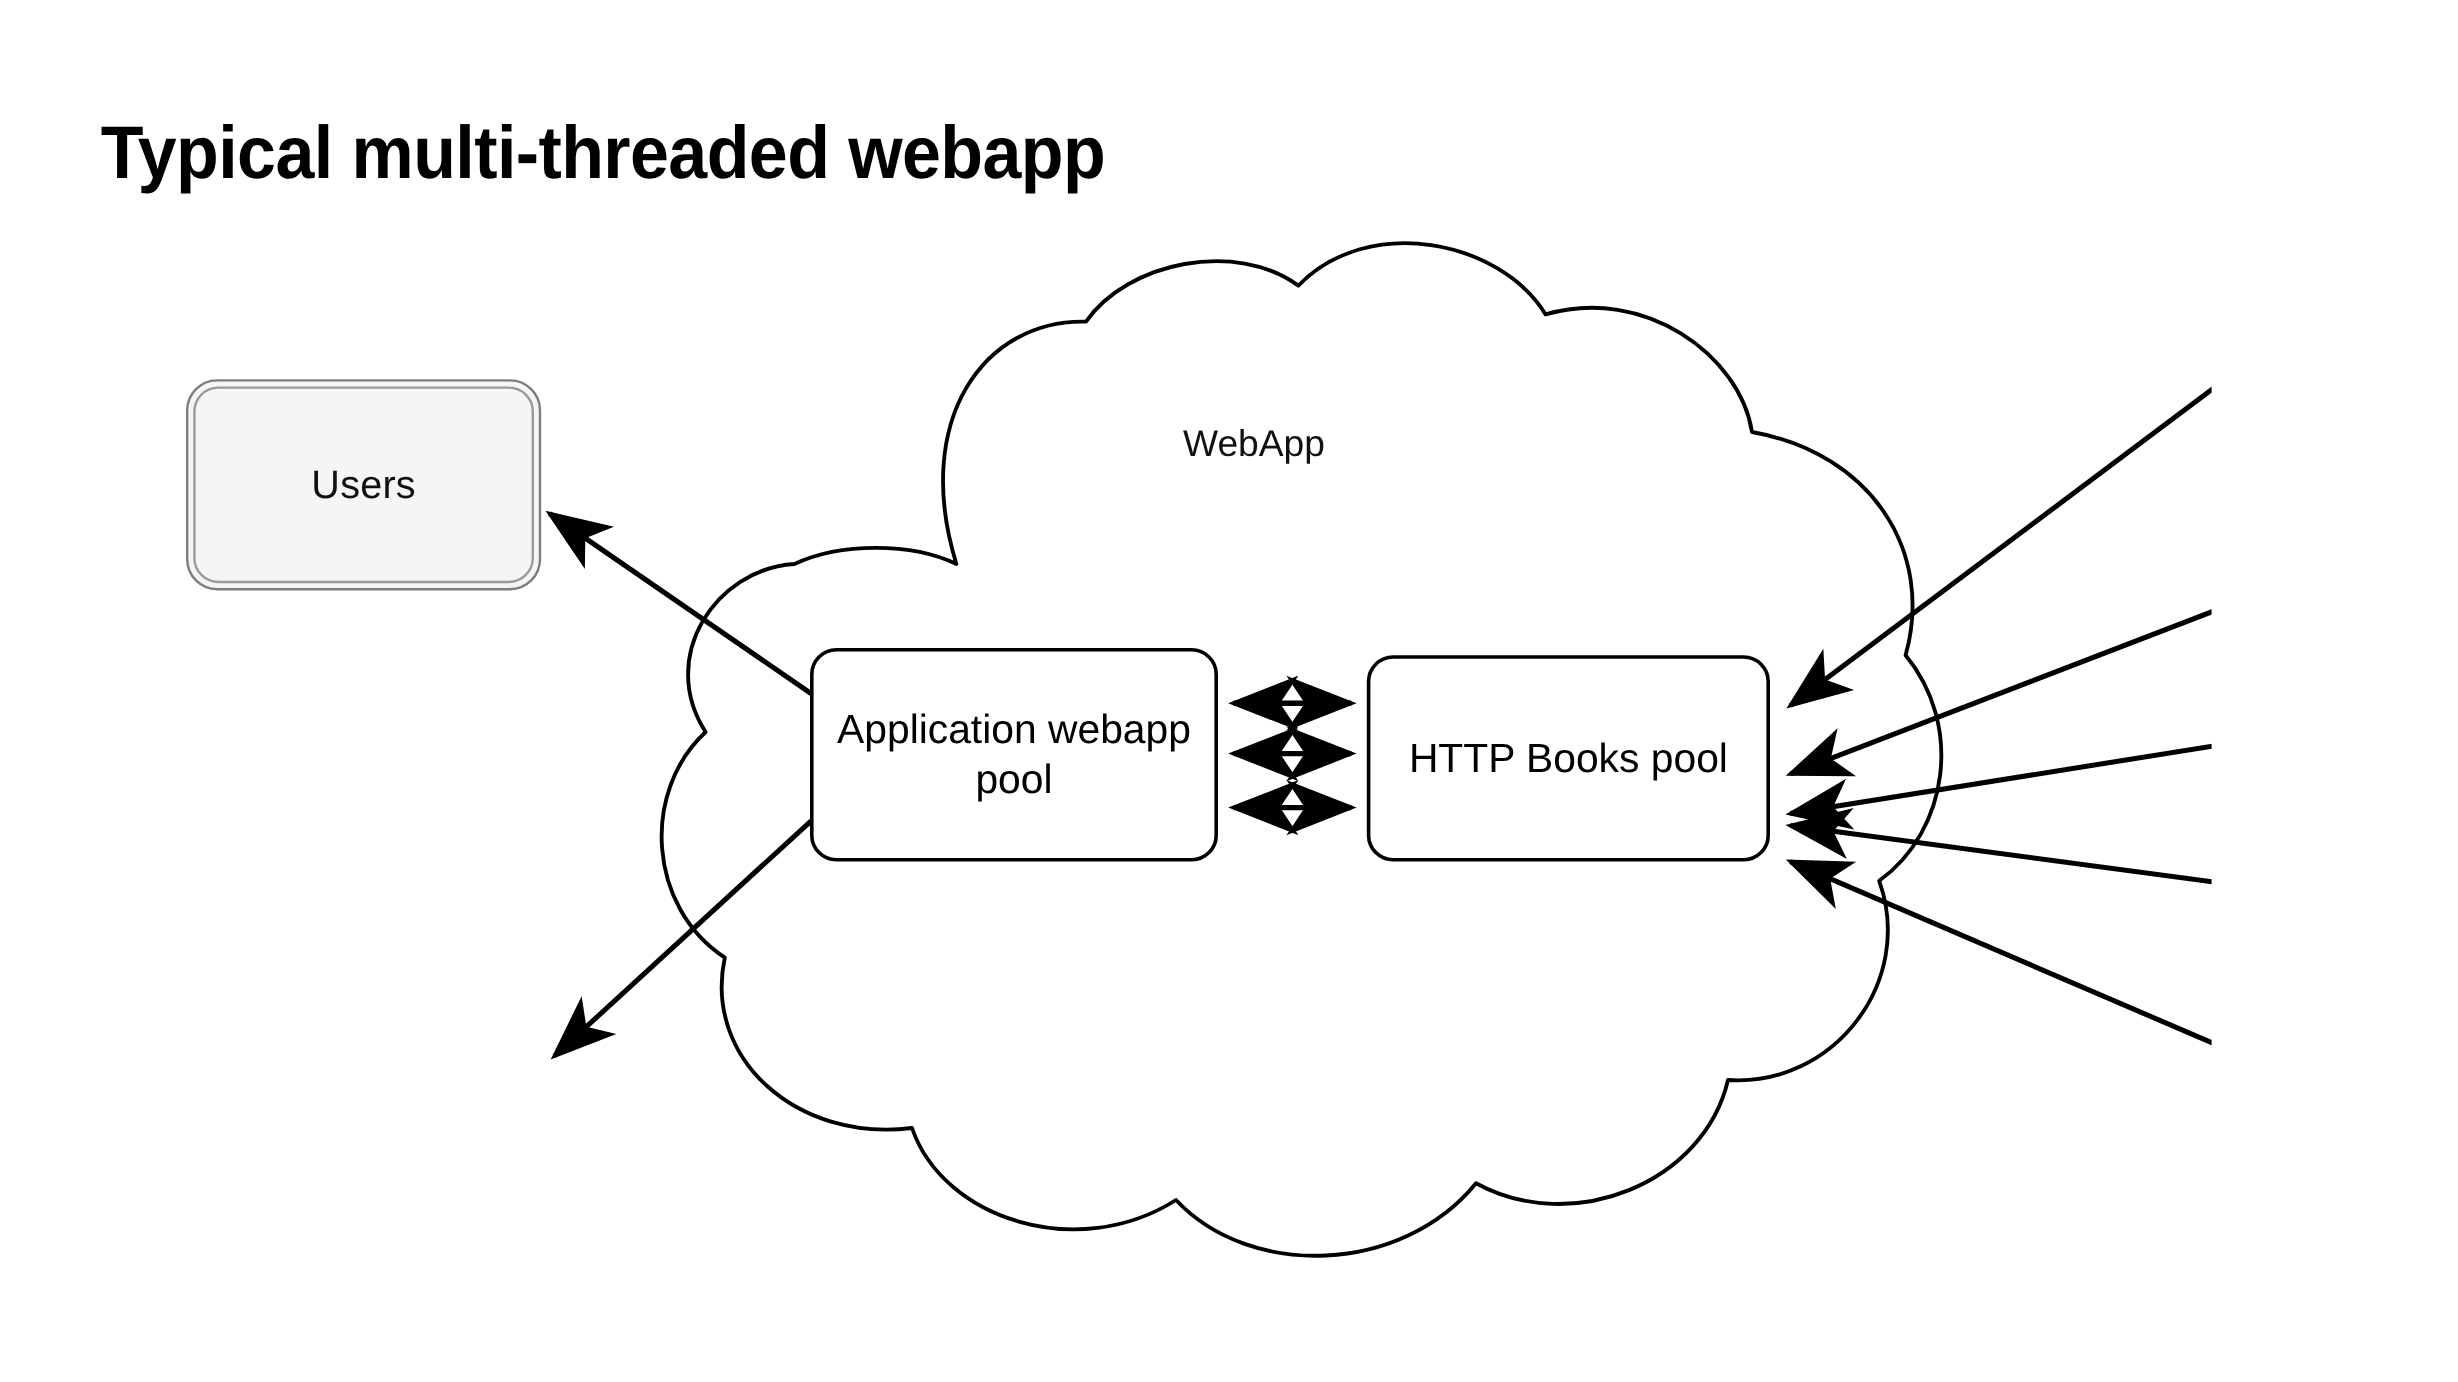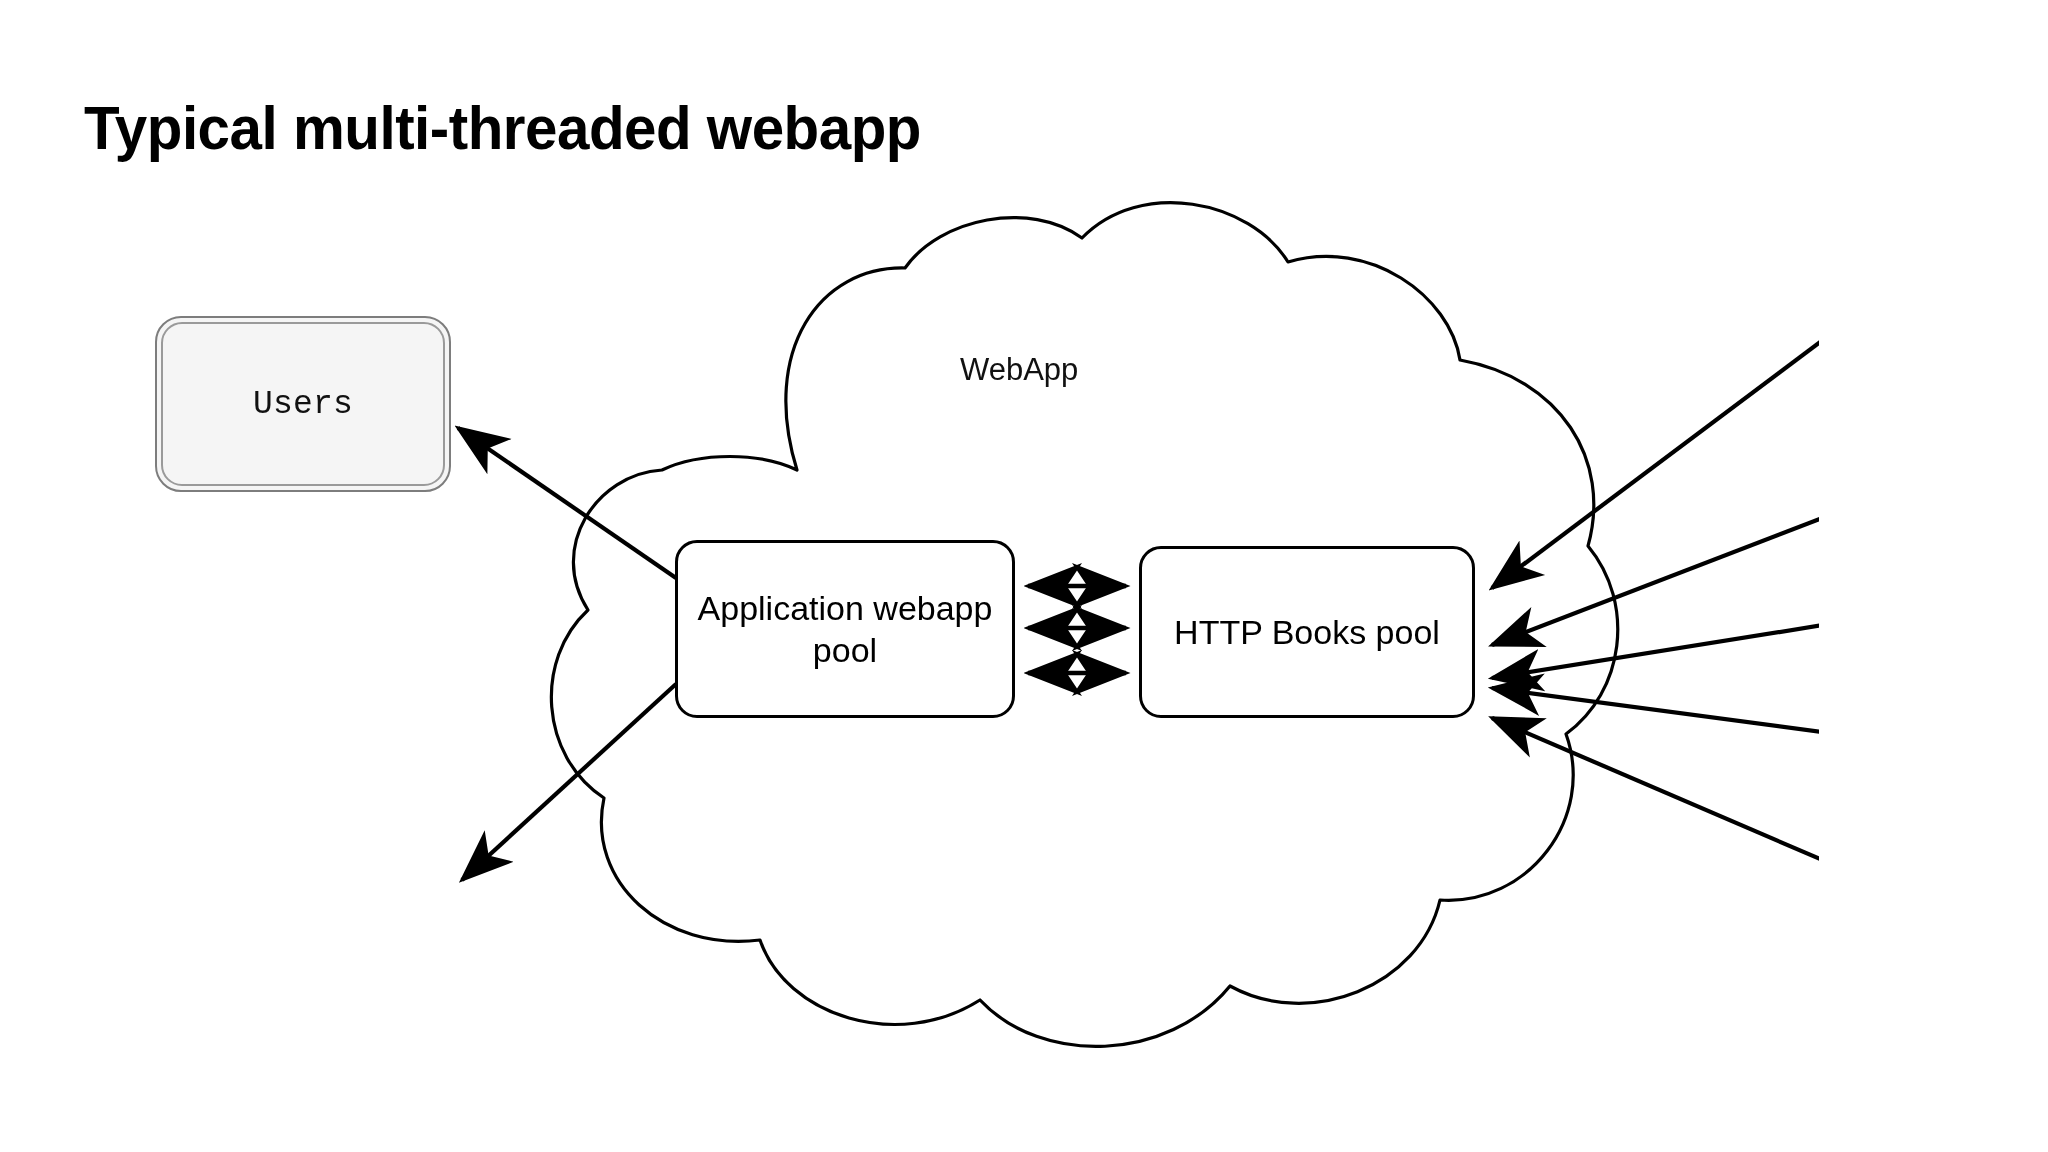--- a/index.html
+++ b/index.html
@@ -7,20 +7,21 @@
     padding: 0;
     background: #ffffff;
   }
   #canvas {
     position: relative;
     width: 1819px;
     height: 1152px;
     background: #ffffff;
     overflow: hidden;
     font-family: "Liberation Sans", sans-serif;
+    padding-left: 24px;
   }
 
   
   #slide-title {
     position: absolute;
     left: 84px;
     top: 92px;
     font-family: "Liberation Sans", sans-serif;
     font-weight: bold;
     font-size: 62px;
@@ -56,21 +57,21 @@
     content: "";
     position: absolute;
     left: 4px; top: 4px; right: 4px; bottom: 4px;
     border: 2.5px solid #9a9a9a;
     border-radius: 21px;
     pointer-events: none;
   }
   .entity-label {
     position: relative;
     z-index: 2;
-    font-family: Liberation Mono, monospace;
+    font-family: Liberation Sans, sans-serif;
     font-size: 33px;
     color: #111111;
     letter-spacing: 0.2px;
   }
 
   #users-box  { left: 155px; top: 316px; width: 296px; height: 176px; }
   #books-box  { left: 160px; top: 806px; width: 290px; height: 170px; }
 
   
   .pool-box {
@@ -94,21 +95,21 @@
   }
   #app-pool-box  { left: 675px;  top: 540px; width: 340px; height: 178px; }
   #http-pool-box { left: 1139px; top: 546px; width: 336px; height: 172px; }
 
   
   #webapp-label {
     position: absolute;
     left: 960px;
     top: 352px;
     width: 170px;
-    text-align: left;
+    text-align: center;
     font-family: "Liberation Sans", sans-serif;
     font-size: 31px;
     color: #111111;
     z-index: 4;
   }
 </style>
 </head>
 <body>
 
 <div id="canvas">

